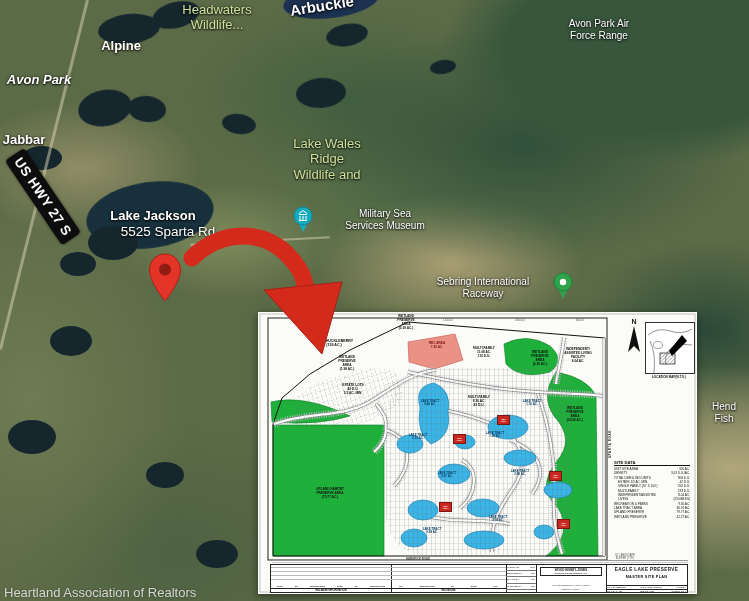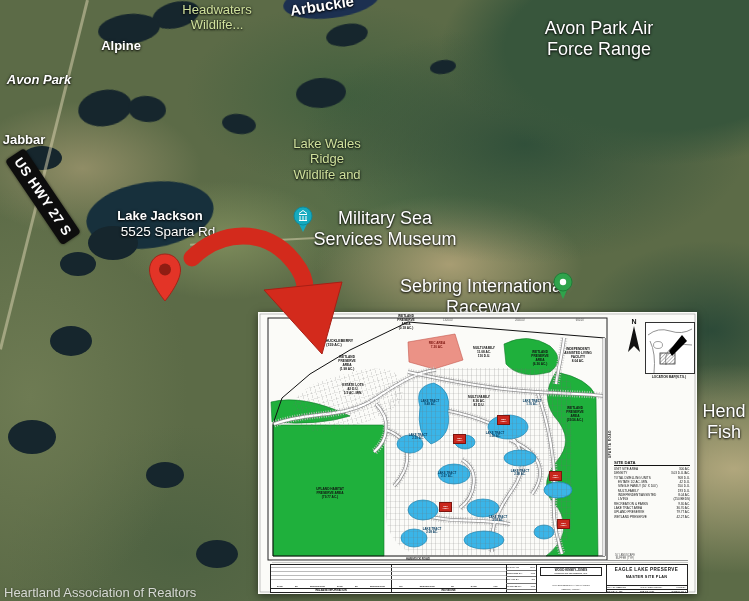--- a/index.html
+++ b/index.html
@@ -17,21 +17,21 @@
       radial-gradient(ellipse 260px 140px at 98% 78%, #b1a77d 0%, rgba(177,167,125,0) 75%),
       radial-gradient(ellipse 170px 95px at 11% 28%, #908d66 0%, rgba(144,141,102,0) 70%),
       radial-gradient(ellipse 210px 280px at 4% 66%, #6e7b53 0%, rgba(110,123,83,0) 75%),
       radial-gradient(ellipse 160px 85px at 30% 40%, #7d8b5b 0%, rgba(125,139,91,0) 70%),
       radial-gradient(ellipse 320px 110px at 56% 34%, #567049 0%, rgba(86,112,73,0) 70%),
       radial-gradient(ellipse 230px 170px at 24% 92%, #4e6242 0%, rgba(78,98,66,0) 75%),
       radial-gradient(ellipse 180px 120px at 95% 55%, #2c4a38 0%, rgba(44,74,56,0) 75%);}
   .lake{position:absolute;background:#16262d;border-radius:50%;filter:blur(.7px);}
   .roadline{position:absolute;background:rgba(222,214,180,.5);}
 
-  .mlabel{position:absolute;transform:translateX(-50%);color:#fff;font-size:18px;
+  .mlabel{position:absolute;transform:translateX(-50%);color:#fff;font-size:10px;
     text-align:center;white-space:pre-line;line-height:1.18;z-index:20;
     text-shadow:0 1px 2px rgba(0,0,0,.9),0 0 3px rgba(0,0,0,.65);}
   .mlabel.b{font-weight:bold;font-size:13px;}
   .mlabel.lg{font-size:13.5px;}
   .mlabel.big{font-size:15px;font-weight:bold;}
   .mlabel.arb{transform:translateX(-50%) rotate(-9deg);}
   .mlabel.park{color:#cfe09c;font-size:13px;}
 
   .hwy{position:absolute;left:24px;top:148px;width:102px;height:23px;background:#0d0d0d;
     border-radius:4px;transform:rotate(56deg);transform-origin:left top;z-index:25;
@@ -148,21 +148,21 @@
         <div class="mlabel" style="left: 599px; top: 18px;">Avon Park Air
 Force Range</div>
         <div class="mlabel b" style="left: 24px; top: 132px;">Jabbar</div>
         <div class="mlabel park" style="left: 327px; top: 136px;">Lake Wales
 Ridge
 Wildlife and</div>
         <div class="mlabel" style="left: 385px; top: 208px;">Military Sea
 Services Museum</div>
         <div class="mlabel" style="left: 483px; top: 276px;">Sebring International
 Raceway</div>
-        <div class="mlabel b" style="left: 160px; top: 208px;">Lake Jackson</div>
+        <div class="mlabel b" style="left: 153px; top: 208px;">Lake Jackson</div>
         <div class="mlabel lg" style="left: 168px; top: 224px;">5525 Sparta Rd</div>
         <div class="mlabel" style="left: 724px; top: 401px;">Hend
 Fish</div>
       </div>
 
     <div class="hwy">
       <span>US HWY 27 S</span>
     </div>
 
     <svg class="pin" style="left:293px;top:206px" width="20" height="27" viewBox="0 0 20 27">

